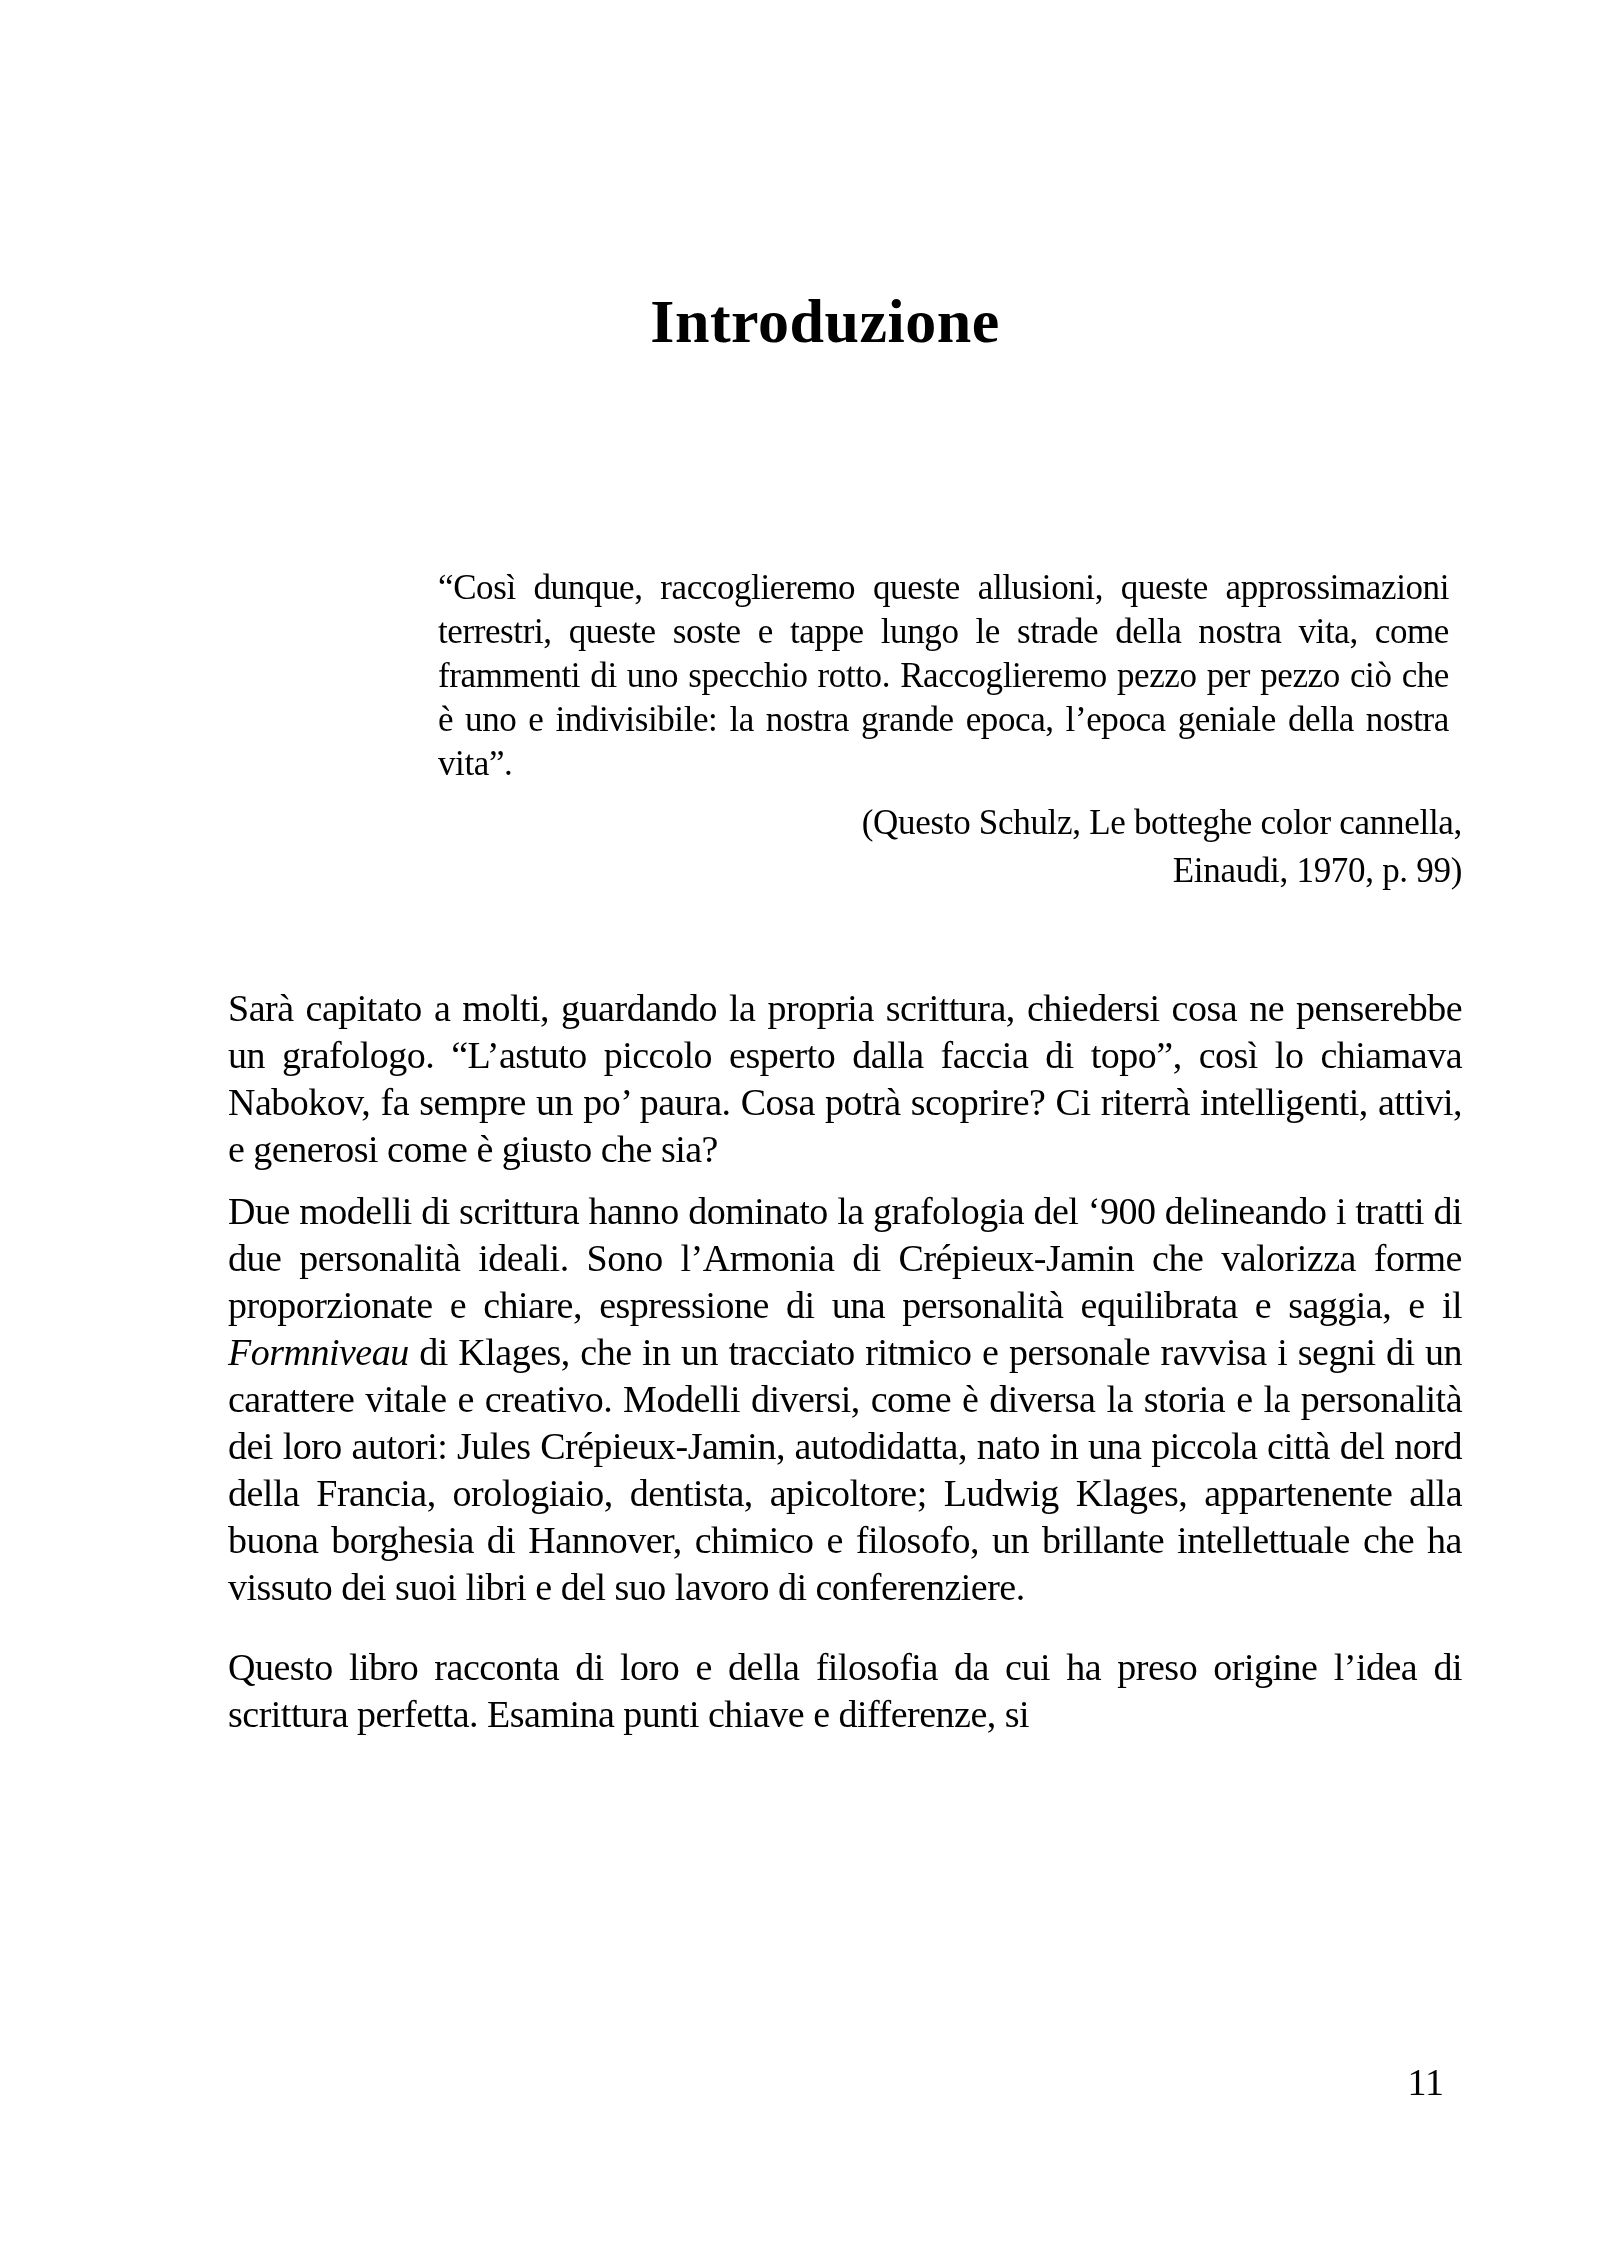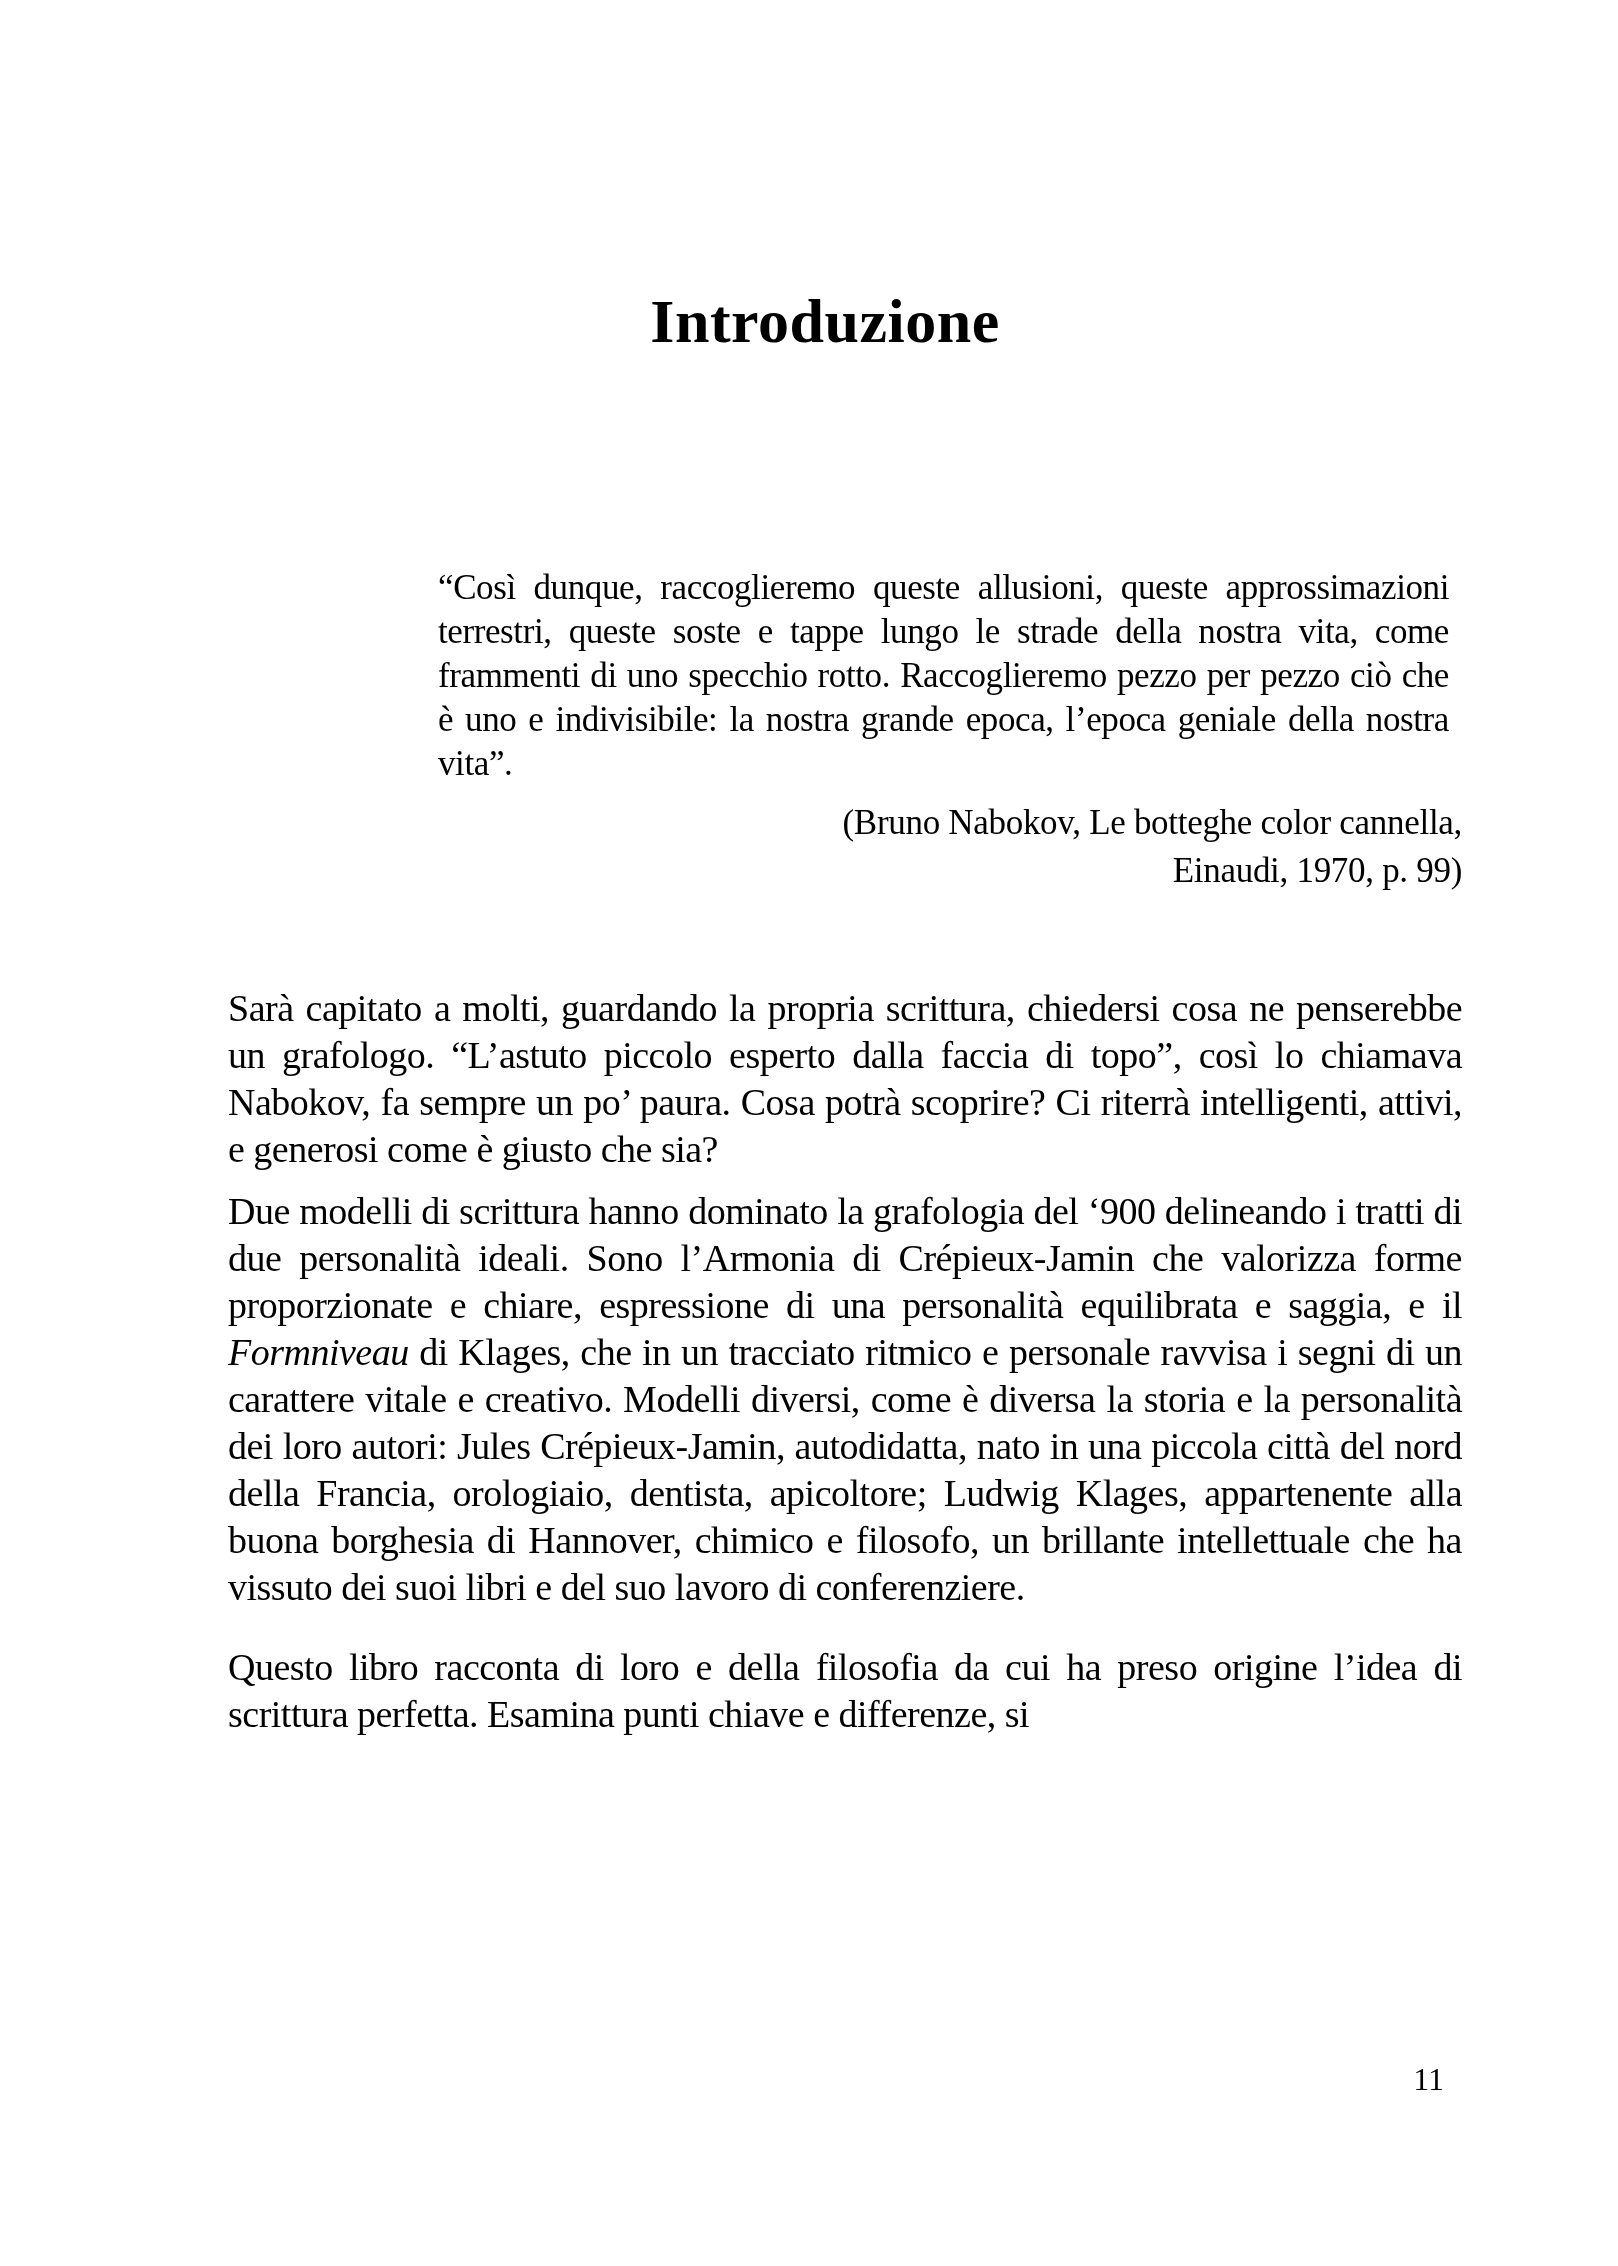--- a/index.html
+++ b/index.html
@@ -63,34 +63,34 @@
       text-align-last: left;
       letter-spacing: -0.5px;
     }
     .paragraph + .paragraph { margin-top: 14.6px; }
     .paragraph.gap-large { margin-top: 33px; }
     .paragraph .italic { font-style: italic; margin-top: 32px; }
     .page-number {
       position: absolute;
       right: 174px;
       top: 2063px;
-      font-size: 32px;
+      font-size: 38px;
       line-height: 1;
       margin: 0;
     }
   </style>
 </head>
 <body>
 
 <h1 class="page-title">Introduzione</h1>
 
 <div class="epigraph">
   <p class="epigraph-quote">“Così dunque, raccoglieremo queste allusioni, queste approssimazioni terrestri, queste soste e tappe lungo le strade della nostra vita, come frammenti di uno specchio rotto. Raccoglieremo pezzo per pezzo ciò che è uno e indivisibile: la nostra grande epoca, l’epoca geniale della nostra vita”.</p>
   <p class="epigraph-citation">
-    <span>(Bruno Nabokov, </span><span class="italic">Le botteghe color cannella,</span><br>
+    <span>(Questo Schulz, </span><span class="italic">Le botteghe color cannella,</span><br>
     <span>Einaudi, 1970, p. 99)</span>
   </p>
 </div>
 
 <div class="body-text">
   <p class="paragraph">Sarà capitato a molti, guardando la propria scrittura, chiedersi cosa ne penserebbe un grafologo. “L’astuto piccolo esperto dalla faccia di topo”, così lo chiamava Nabokov, fa sempre un po’ paura. Cosa potrà scoprire? Ci riterrà intelligenti, attivi, e generosi come è giusto che sia?</p>
   <p class="paragraph"><span>Due modelli di scrittura hanno dominato la grafologia del ‘900 delineando i tratti  di due personalità ideali. Sono l’Armonia di Crépieux-Jamin che valorizza forme proporzionate e chiare, espressione di una personalità equilibrata e saggia, e il </span><span class="italic">Formniveau</span><span> di Klages, che in un tracciato ritmico e personale ravvisa i segni di un carattere vitale e creativo. Modelli diversi, come è diversa la storia e la personalità dei loro autori: Jules Crépieux-Jamin, autodidatta, nato in una piccola città del nord della Francia, orologiaio, dentista, apicoltore; Ludwig Klages, appartenente alla buona borghesia di Hannover, chimico e filosofo, un brillante intellettuale che ha vissuto dei suoi libri e del suo lavoro di conferenziere.</span></p>
   <p class="paragraph gap-large">Questo libro racconta di loro e della filosofia da cui ha preso origine l’idea di scrittura perfetta. Esamina punti chiave e differenze, si</p>
 </div>
 

